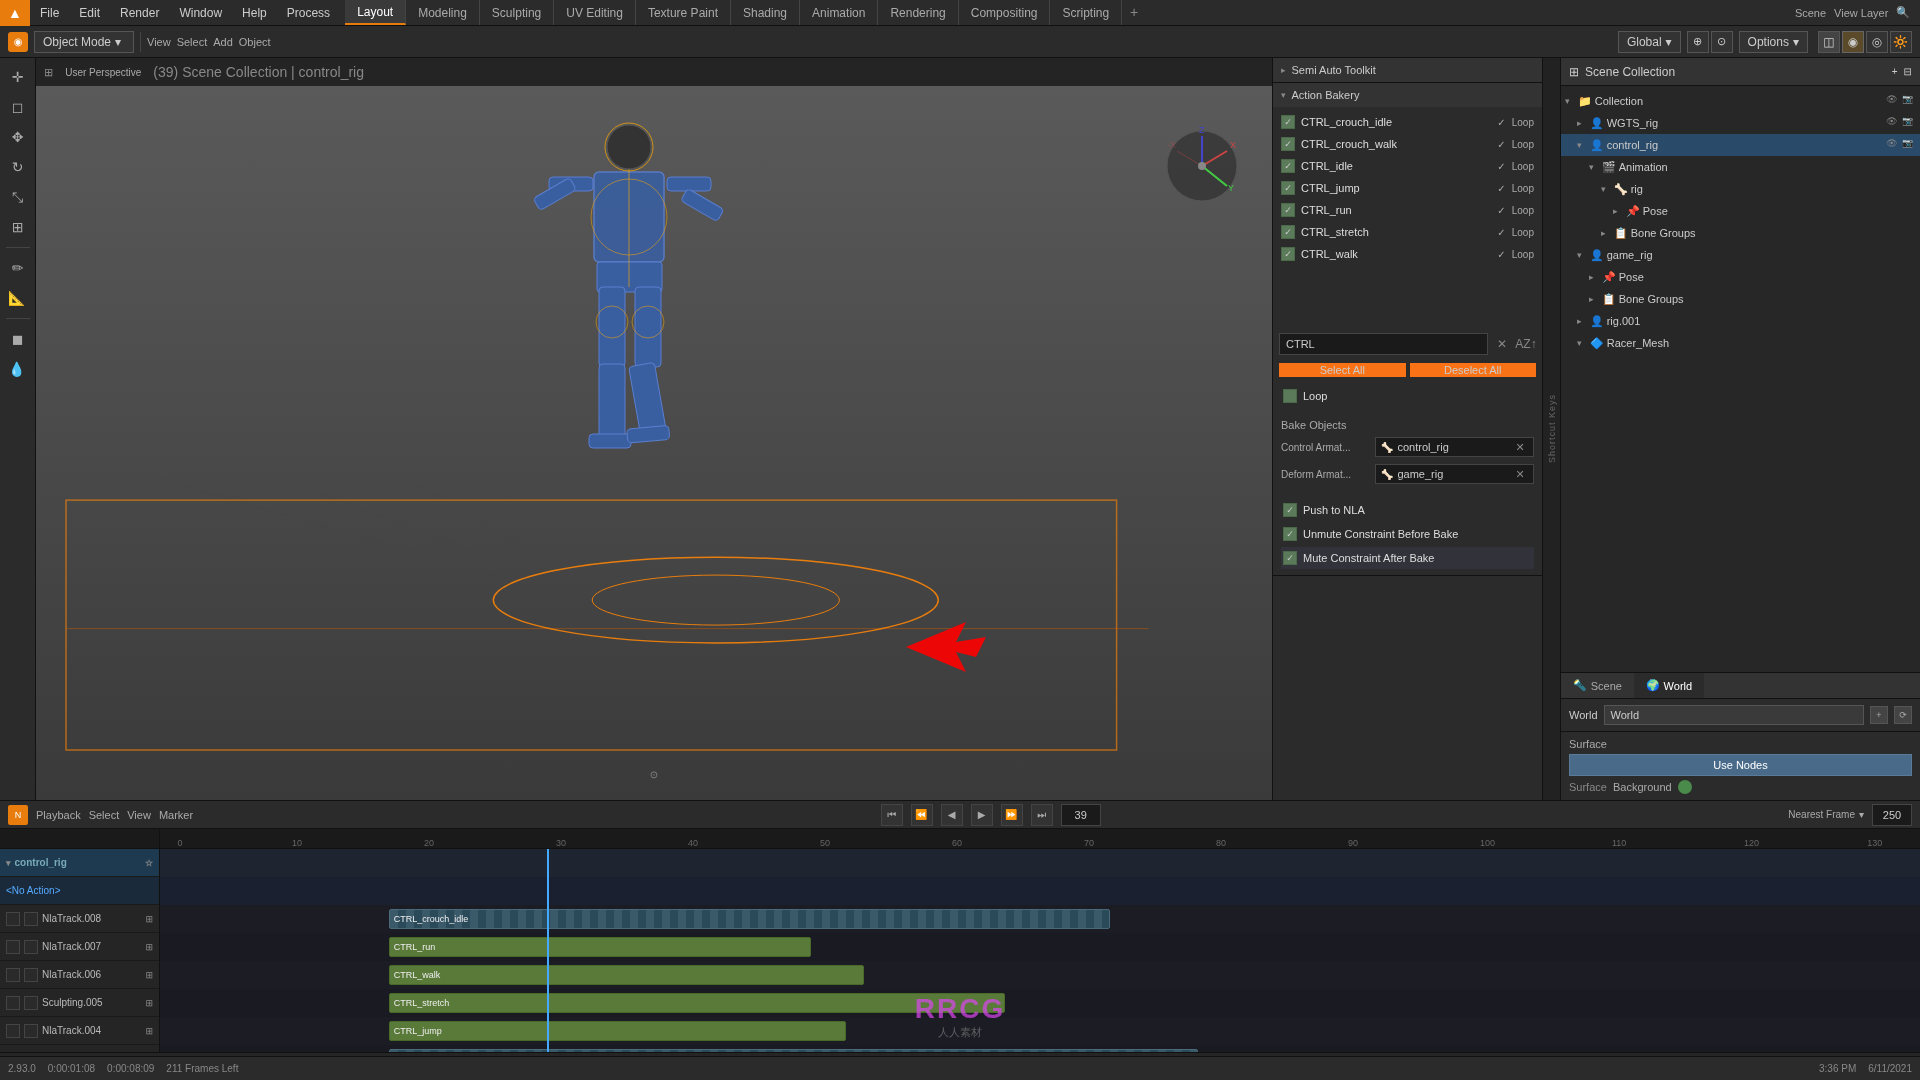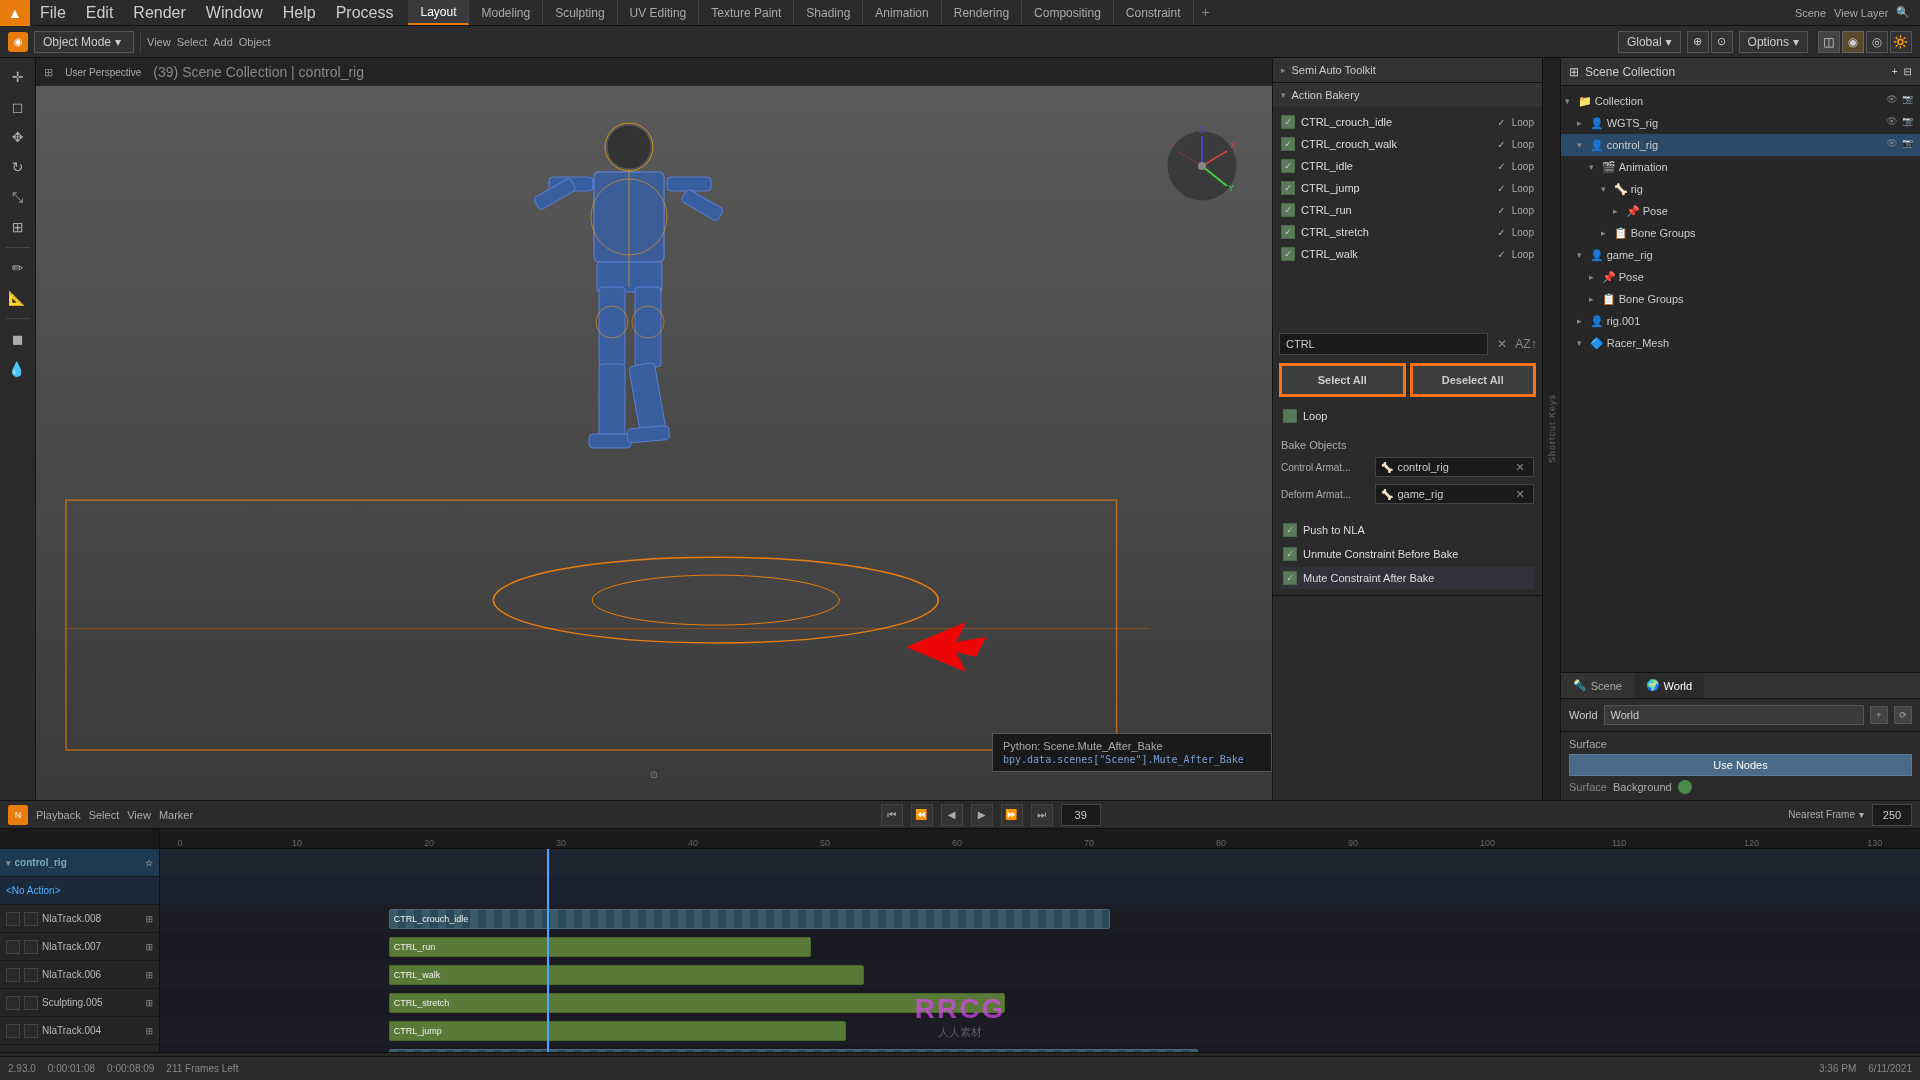--- a/index.html
+++ b/index.html
@@ -38,21 +38,21 @@
     }
     .top-menu-bar .menu-items {
       display: flex;
       height: 100%;
     }
     .top-menu-bar .menu-item {
       padding: 0 10px;
       display: flex;
       align-items: center;
       cursor: pointer;
-      font-size: 16px;
+      font-size: 12px;
       color: #ccc;
     }
     .top-menu-bar .workspace-tabs {
       display: flex;
       height: 100%;
       margin-left: 5px;
     }
     .workspace-tab {
       padding: 0 12px;
       display: flex;
@@ -290,30 +290,29 @@
     }
 
     
     .select-buttons {
       display: flex;
       padding: 4px 6px;
       gap: 4px;
     }
     .sel-btn {
       flex: 1;
-      height: 34px;
+      height: 14px;
       background: #3d3d3d;
-      border: 3px solid #f97316;
+      border: 7px solid #f97316;
       color: #ccc;
       display: flex;
       align-items: center;
       justify-content: center;
       cursor: pointer;
       font-size: 11px;
-      font-weight: bold;
     }
 
     
     .scene-collection {
       width: 360px;
       background: #272727;
       border-left: 1px solid #111;
       display: flex;
       flex-direction: column;
       flex-shrink: 0;
@@ -620,21 +619,21 @@
   <div class="workspace-tabs">
     <div class="workspace-tab active">Layout</div>
     <div class="workspace-tab">Modeling</div>
     <div class="workspace-tab">Sculpting</div>
     <div class="workspace-tab">UV Editing</div>
     <div class="workspace-tab">Texture Paint</div>
     <div class="workspace-tab">Shading</div>
     <div class="workspace-tab">Animation</div>
     <div class="workspace-tab">Rendering</div>
     <div class="workspace-tab">Compositing</div>
-    <div class="workspace-tab">Constraint</div>
+    <div class="workspace-tab">Scripting</div>
     <div class="workspace-plus-btn">+</div>
   </div>
   <div class="top-menu-right">
     <span>Scene</span>
     <span>View Layer</span>
     <span style="cursor:pointer;">🔍</span>
   </div>
 </div>
 
 <div style="position:absolute;top:26px;left:0;right:0;bottom:0;display:flex;flex-direction:column;">
@@ -763,24 +762,20 @@
         <div style="position:absolute;bottom:20px;left:50%;transform:translateX(-50%);color:#888;font-size:10px;">
           <span>⊙</span>
         </div>
 
         <div style="position:absolute;bottom:120px;left:870px;pointer-events:none;">
           <svg width="80" height="60" viewBox="0 0 80 60">
             <polygon points="0,30 60,5 50,25 80,20 70,40 50,35 60,55" fill="red" opacity="0.9"></polygon>
           </svg>
         </div>
 
-        <div style="position:absolute;bottom:28px;right:0;left:auto;background:#1a1a1a;border:1px solid #555;padding:6px 10px;font-size:11px;z-index:200;pointer-events:none;width:280px;">
-          <div style="color:#aaa;margin-bottom:2px;">Python: Scene.Mute_After_Bake</div>
-          <div style="color:#7a9fd4;font-family:monospace;font-size:10px;">bpy.data.scenes["Scene"].Mute_After_Bake</div>
-        </div>
       </div>
     </div>
 
     <div class="right-panels">
 
       <div class="panel">
         <div class="panel-header">
           <span class="toggle">▸</span>
           <span>Semi Auto Toolkit</span>
         </div>

